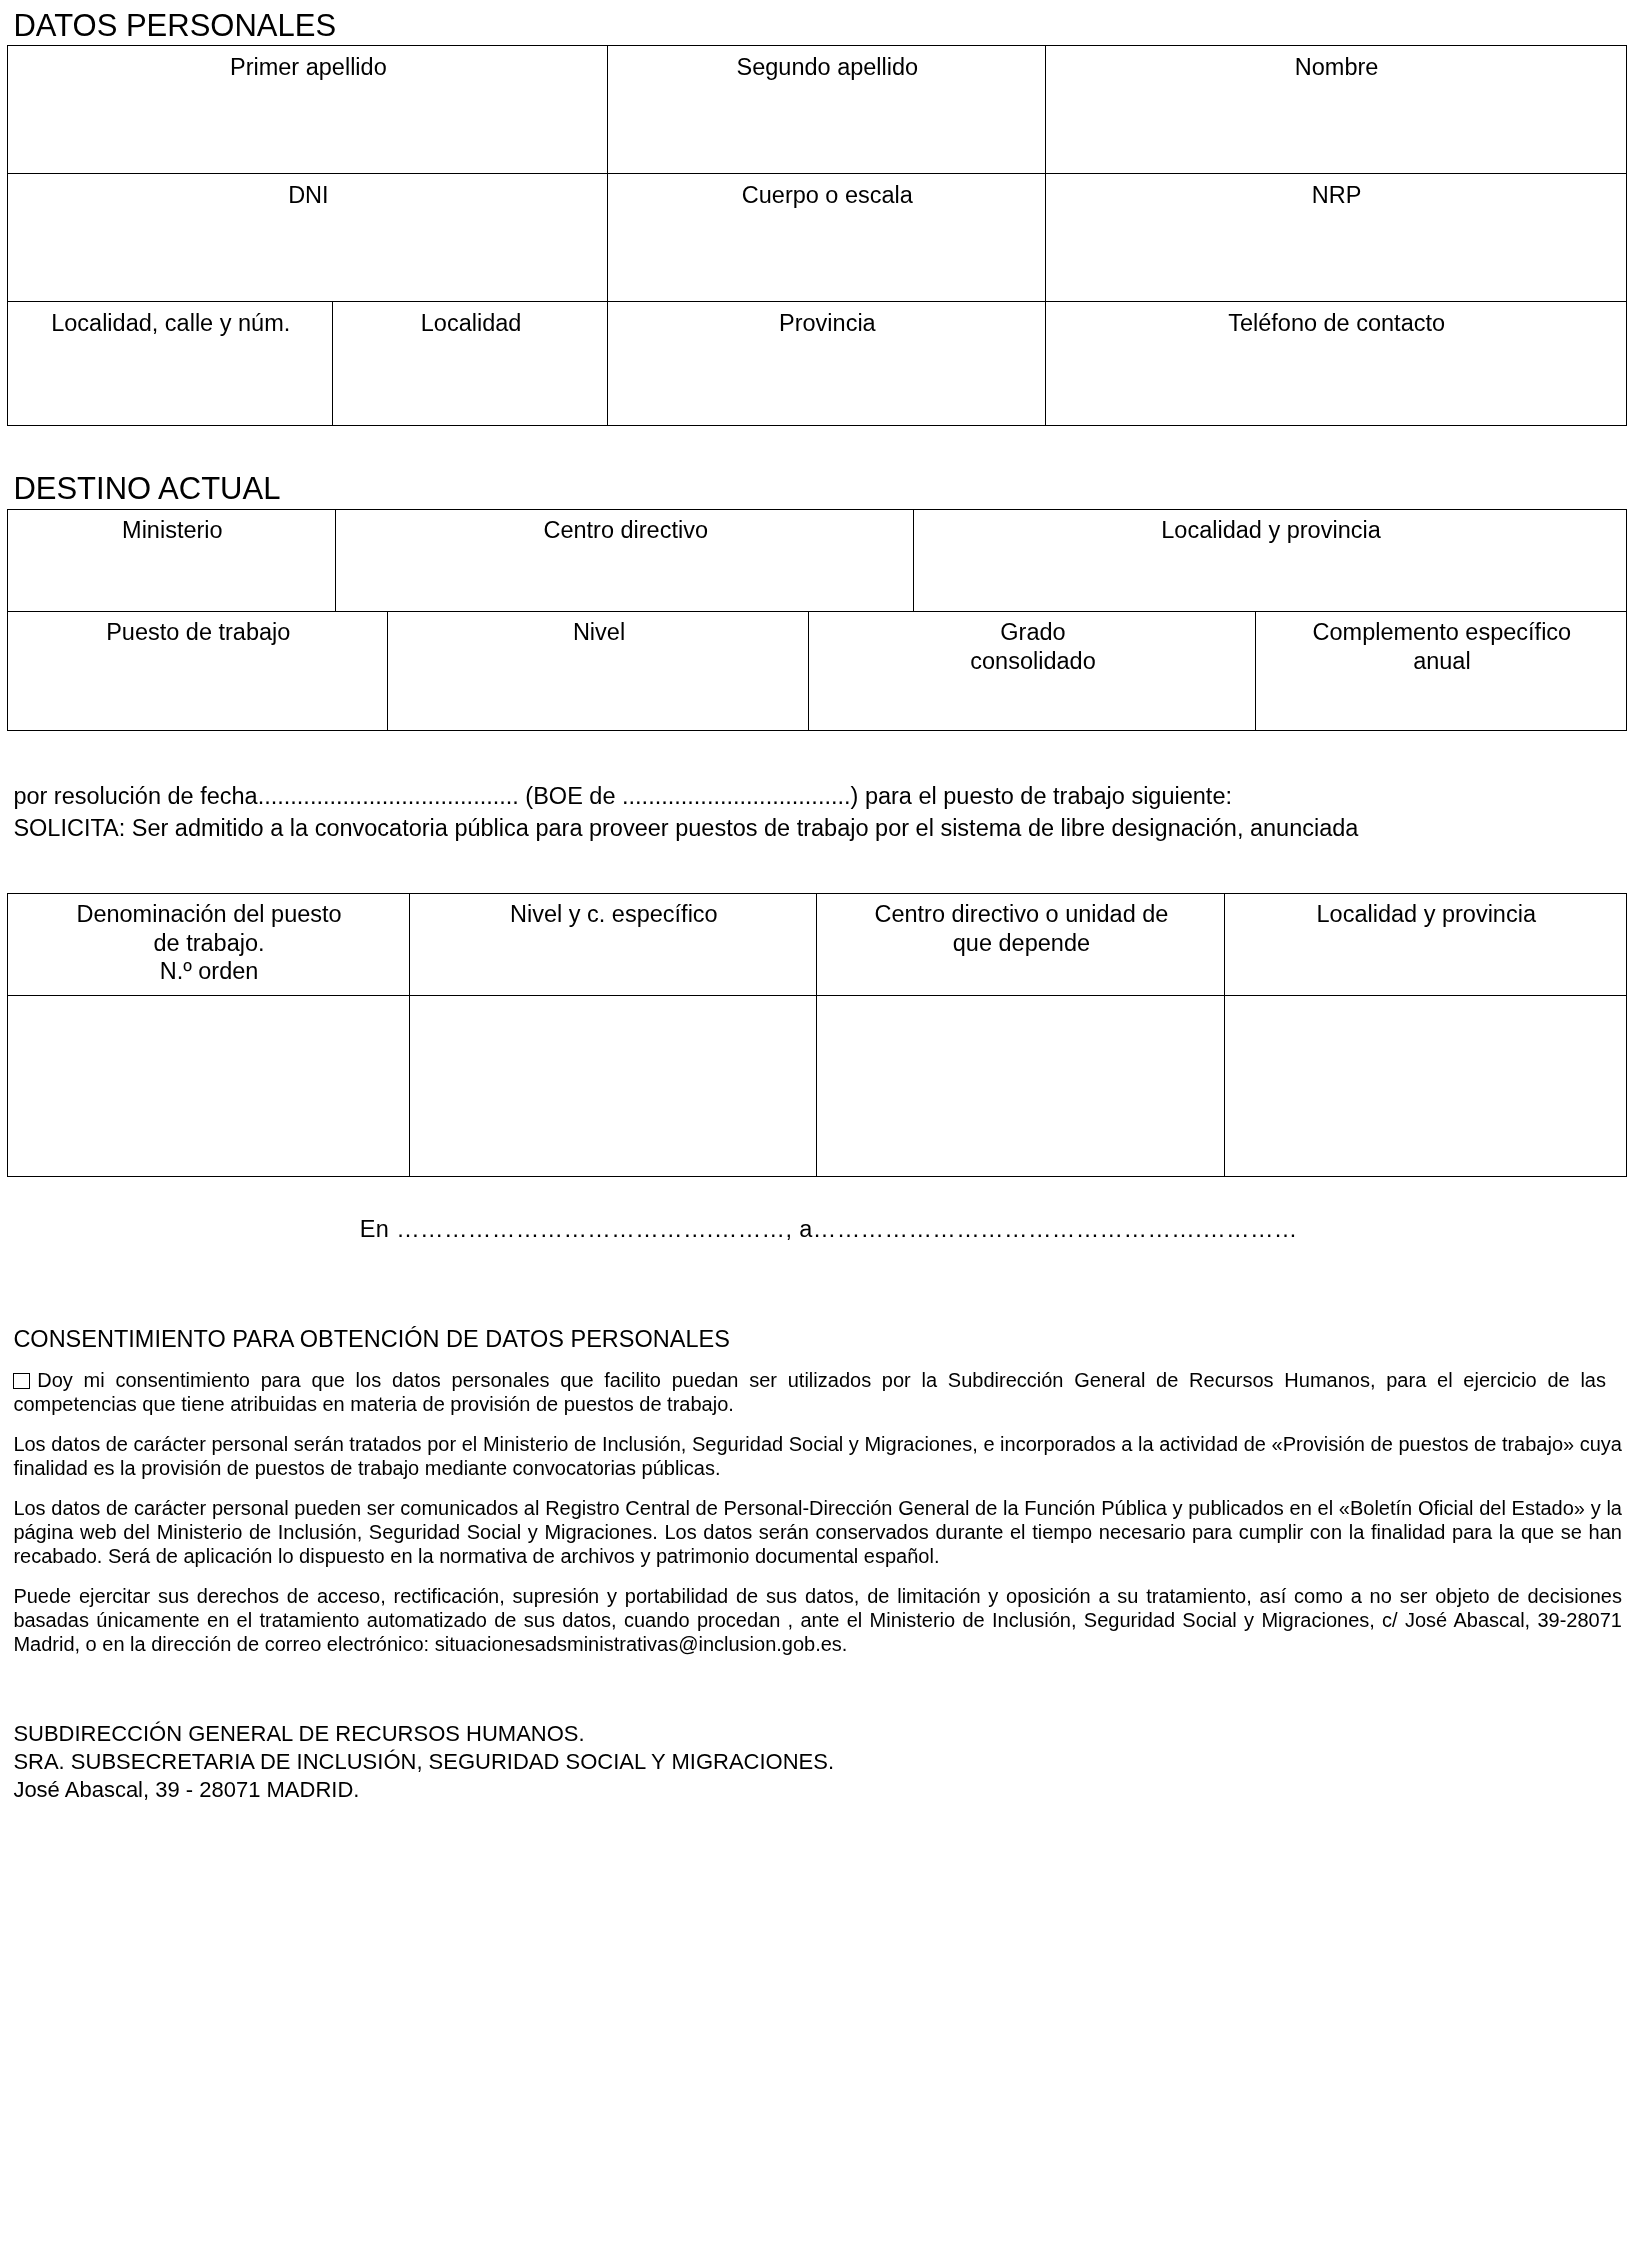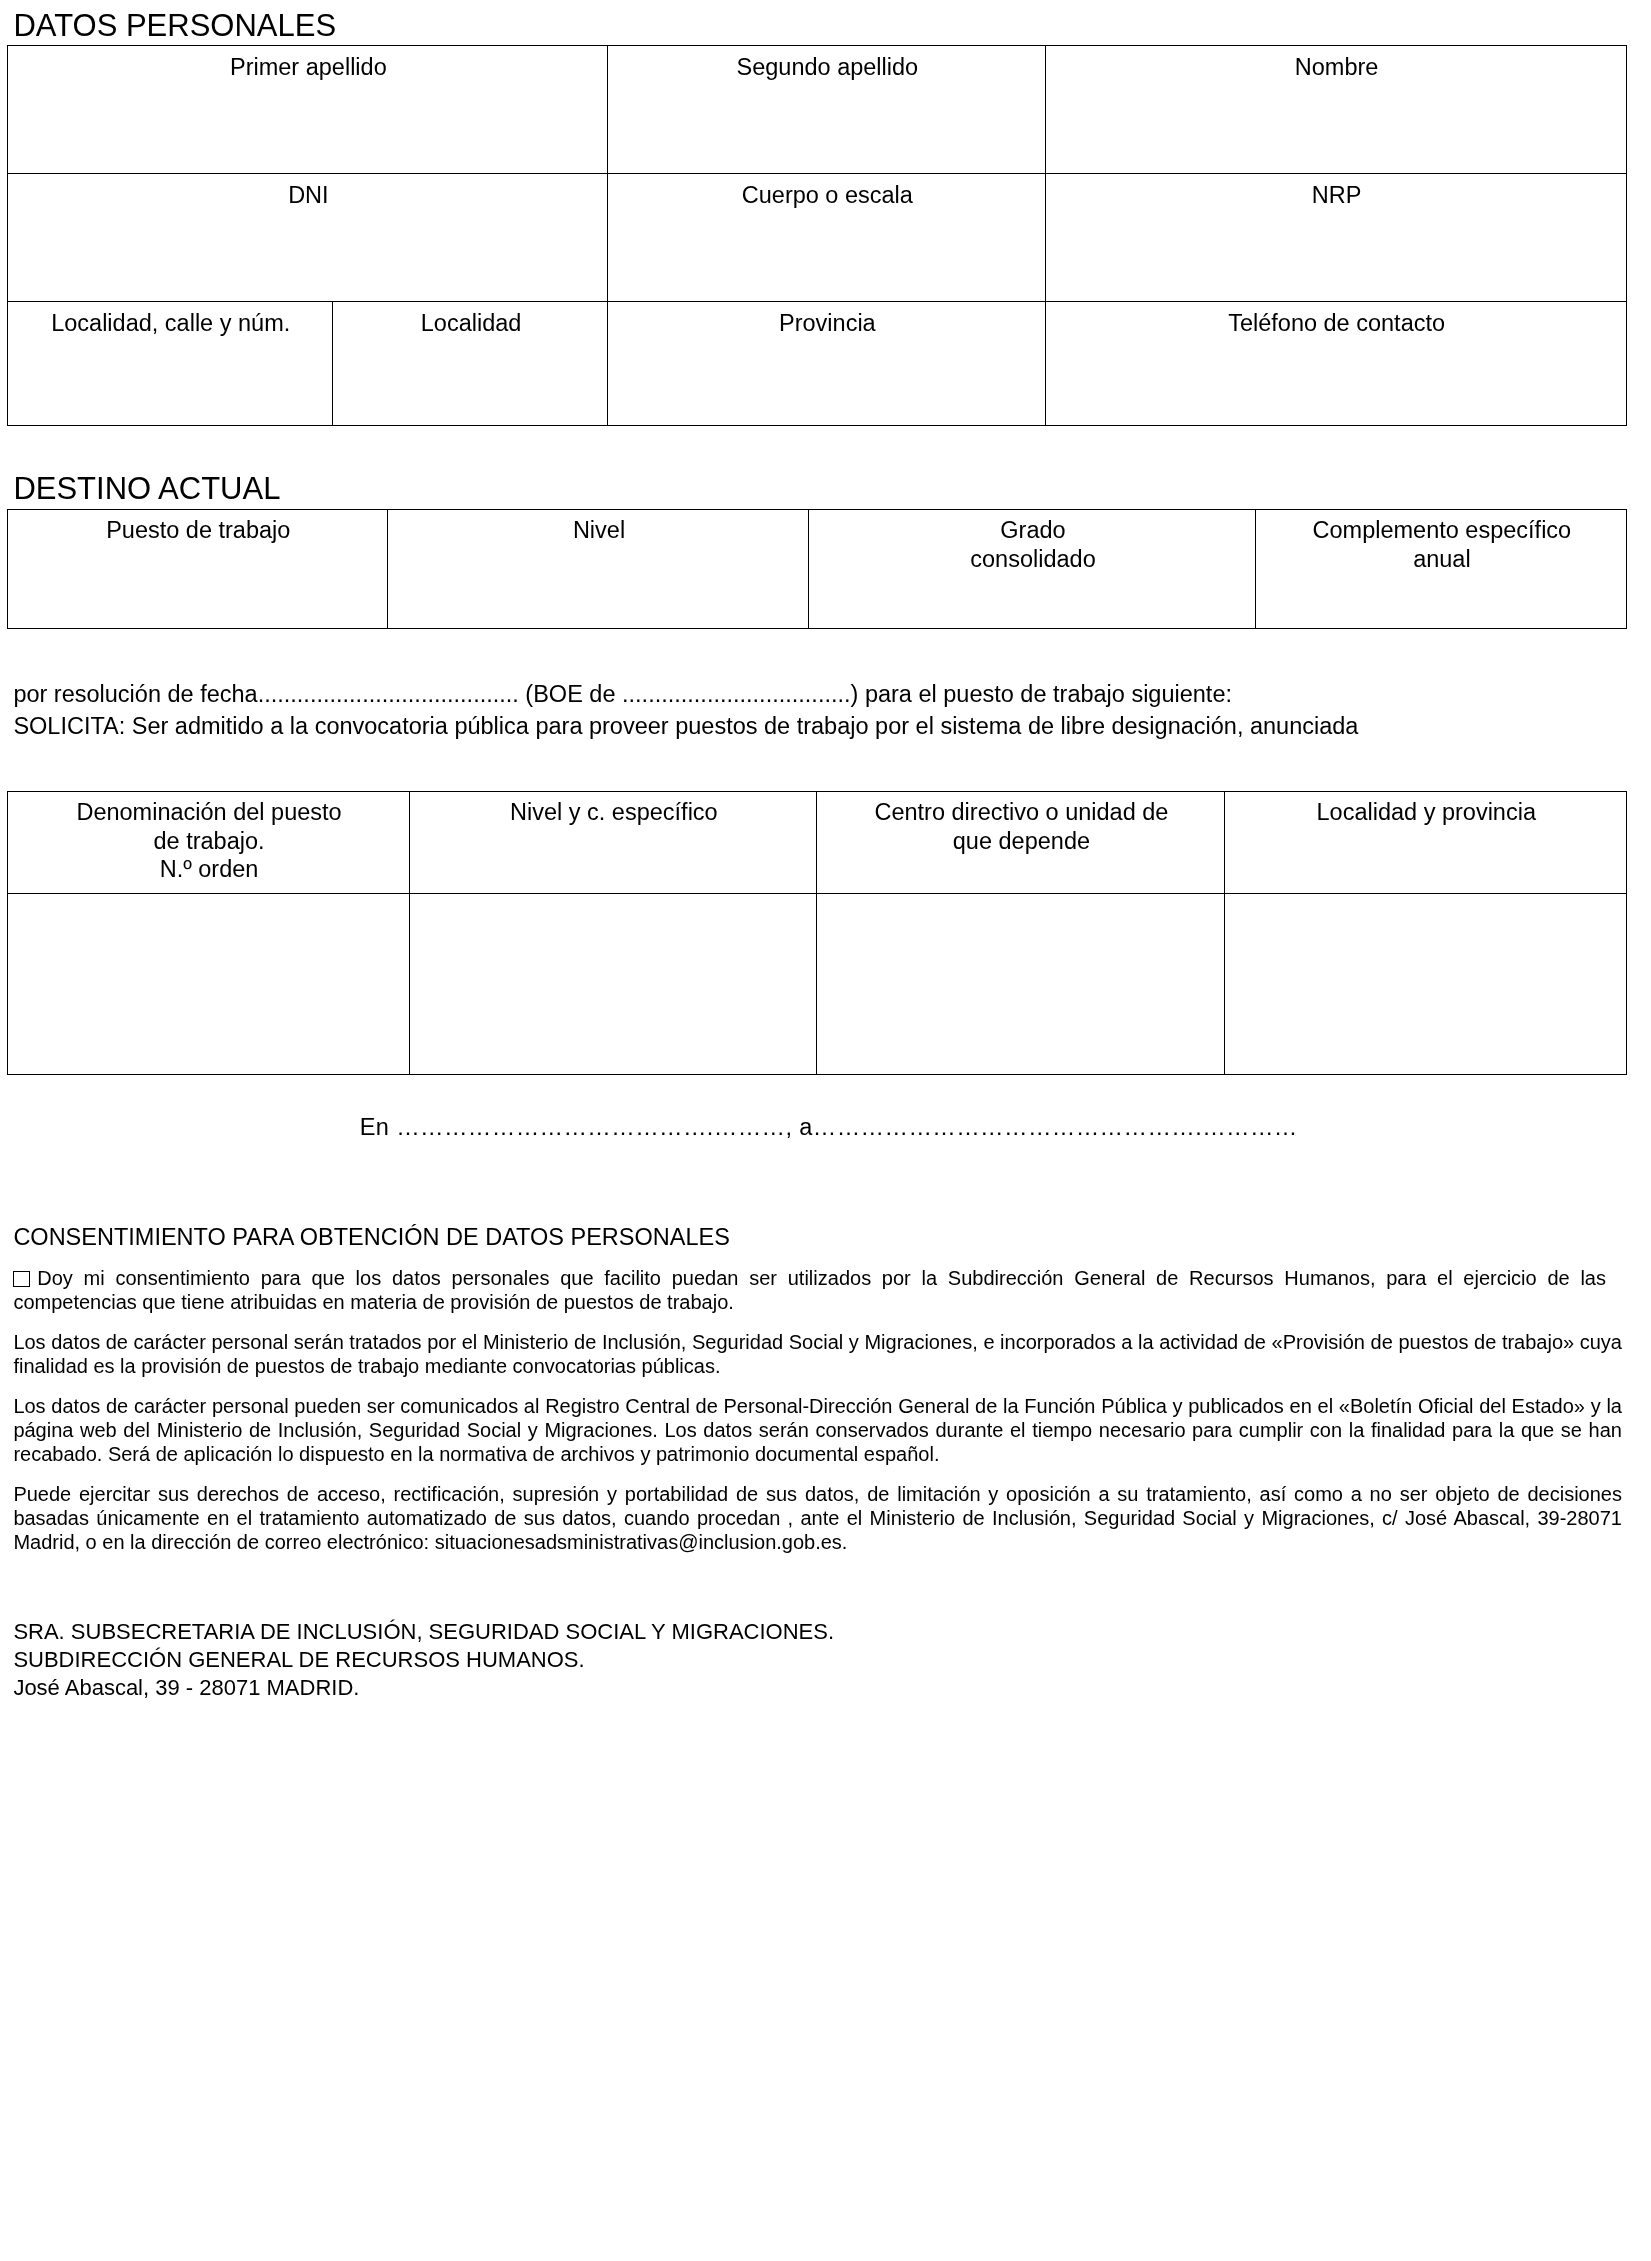--- a/index.html
+++ b/index.html
@@ -158,20 +158,31 @@
       <col style="width:17.7%">
       <col style="width:2.6%">
       <col style="width:3.2%">
       <col style="width:17.3%">
       <col style="width:8.7%">
       <col style="width:6.5%">
       <col style="width:21.1%">
       <col style="width:22.9%">
     </colgroup>
     <tbody>
+        <tr class="rowh-d1">
+      <td colspan="2">
+            <span class="cell-label">Ministerio</span>
+          </td>
+      <td colspan="4">
+            <span class="cell-label">Centro directivo</span>
+          </td>
+      <td colspan="2">
+            <span class="cell-label">Localidad y provincia</span>
+          </td>
+    </tr>
     <tr class="rowh-d2">
       <td colspan="3">
             <span class="cell-label">Puesto de trabajo</span>
           </td>
       <td colspan="2">
             <span class="cell-label">Nivel</span>
           </td>
       <td colspan="2">
             <span class="cell-label">Grado
 consolidado</span>
@@ -246,19 +257,19 @@
   <div class="consent-block">
     <p class="tight"><span class="checkbox-glyph"></span><span>Doy mi consentimiento para que los datos personales que facilito puedan ser utilizados por la Subdirección General de Recursos Humanos, para el ejercicio de las competencias que tiene atribuidas en materia de provisión de puestos de trabajo.</span></p>
     <p>Los datos de carácter personal serán tratados por el Ministerio de Inclusión, Seguridad Social y Migraciones, e incorporados a la actividad de «Provisión de puestos de trabajo» cuya finalidad es la provisión de puestos de trabajo mediante convocatorias públicas.</p>
     <p>Los datos de carácter personal pueden ser comunicados al Registro Central de Personal-Dirección General de la Función Pública y publicados en el «Boletín Oficial del Estado» y la página web del Ministerio de Inclusión, Seguridad Social y Migraciones. Los datos serán conservados durante el tiempo necesario para cumplir con la finalidad para la que se han recabado. Será de aplicación lo dispuesto en la normativa de archivos y patrimonio documental español.</p>
     <p>Puede ejercitar sus derechos de acceso, rectificación, supresión y portabilidad de sus datos, de limitación y oposición a su tratamiento, así como a no ser objeto de decisiones basadas únicamente en el tratamiento automatizado de sus datos, cuando procedan , ante el Ministerio de Inclusión, Seguridad Social y Migraciones, c/ José Abascal, 39-28071 Madrid, o en la dirección de correo electrónico: situacionesadsministrativas@inclusion.gob.es.</p>
   </div>
 
   <div style="height:54px"></div>
 
   <div class="footer-block">
+    <div>SUBDIRECCIÓN GENERAL DE RECURSOS HUMANOS.</div>
     <div>SRA. SUBSECRETARIA DE INCLUSIÓN, SEGURIDAD SOCIAL Y MIGRACIONES.</div>
-    <div>SUBDIRECCIÓN GENERAL DE RECURSOS HUMANOS.</div>
     <div>José Abascal, 39 - 28071 MADRID.</div>
   </div>
 
 </div>
 
 
 </body></html>

